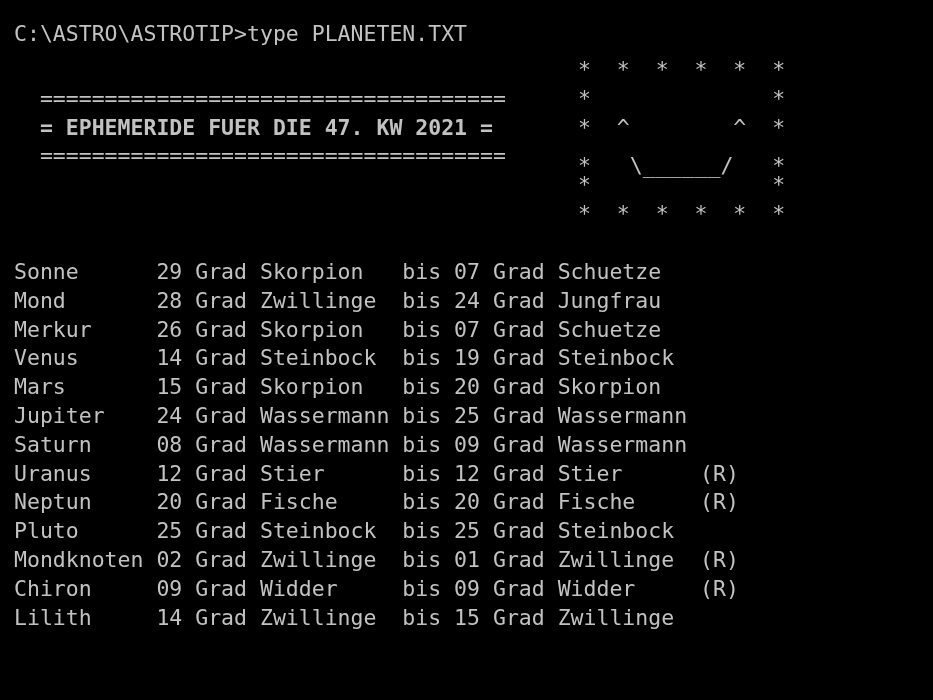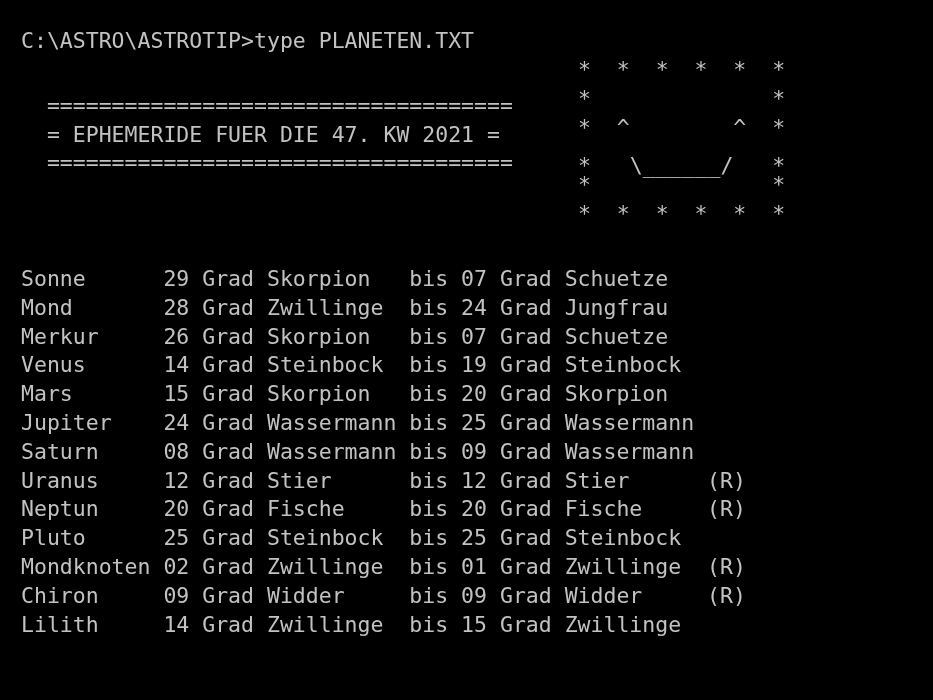--- a/index.html
+++ b/index.html
@@ -28,21 +28,21 @@
     box-sizing: border-box;
   }
   .screen-line {
     position: absolute;
     left: 14px;
     white-space: pre;
     font-family: "DejaVu Sans Mono", "Liberation Mono", monospace;
     font-size: 21.5px;
     line-height: 28.8px;
     color: #c2c2c2;
-    margin: 7px;
+    margin: 0;
     padding: 0;
   }
   .art-line {
     position: absolute;
     left: 578px;
     white-space: pre;
     font-family: "DejaVu Sans Mono", "Liberation Mono", monospace;
     font-size: 21.5px;
     line-height: 28.8px;
     color: #c2c2c2;
@@ -65,21 +65,21 @@
   
   <div class="art-line" style="top: 56px;">*  *  *  *  *  *</div>
   <div class="art-line" style="top: 84.8px;">*              *</div>
   <div class="art-line" style="top: 113.6px;">*  ^        ^  *</div>
   <div class="art-line" style="top: 152px;">*   \______/   *</div>
   <div class="art-line" style="top: 171.2px;">*              *</div>
   <div class="art-line" style="top: 200px;">*  *  *  *  *  *</div>
 
   
   <div class="screen-line banner-rule" style="top: 84.8px;">  ====================================</div>
-  <div class="screen-line banner-title" style="top: 113.6px;">  = EPHEMERIDE FUER DIE 47. KW 2021 =</div>
+  <div class="screen-line banner-title" style="top: 113.6px; font-weight: bold;">  = EPHEMERIDE FUER DIE 47. KW 2021 =</div>
   <div class="screen-line banner-rule" style="top: 142.4px;">  ====================================</div>
 
   
   <div id="table-rows"><div class="screen-line table-row" style="top: 258px;">Sonne      29 Grad Skorpion   bis 07 Grad Schuetze</div><div class="screen-line table-row" style="top: 286.8px;">Mond       28 Grad Zwillinge  bis 24 Grad Jungfrau</div><div class="screen-line table-row" style="top: 315.6px;">Merkur     26 Grad Skorpion   bis 07 Grad Schuetze</div><div class="screen-line table-row" style="top: 344.4px;">Venus      14 Grad Steinbock  bis 19 Grad Steinbock</div><div class="screen-line table-row" style="top: 373.2px;">Mars       15 Grad Skorpion   bis 20 Grad Skorpion</div><div class="screen-line table-row" style="top: 402px;">Jupiter    24 Grad Wassermann bis 25 Grad Wassermann</div><div class="screen-line table-row" style="top: 430.8px;">Saturn     08 Grad Wassermann bis 09 Grad Wassermann</div><div class="screen-line table-row" style="top: 459.6px;">Uranus     12 Grad Stier      bis 12 Grad Stier      (R)</div><div class="screen-line table-row" style="top: 488.4px;">Neptun     20 Grad Fische     bis 20 Grad Fische     (R)</div><div class="screen-line table-row" style="top: 517.2px;">Pluto      25 Grad Steinbock  bis 25 Grad Steinbock</div><div class="screen-line table-row" style="top: 546px;">Mondknoten 02 Grad Zwillinge  bis 01 Grad Zwillinge  (R)</div><div class="screen-line table-row" style="top: 574.8px;">Chiron     09 Grad Widder     bis 09 Grad Widder     (R)</div><div class="screen-line table-row" style="top: 603.6px;">Lilith     14 Grad Zwillinge  bis 15 Grad Zwillinge</div></div>
 
   
 
 </div>
 
 </body></html>

